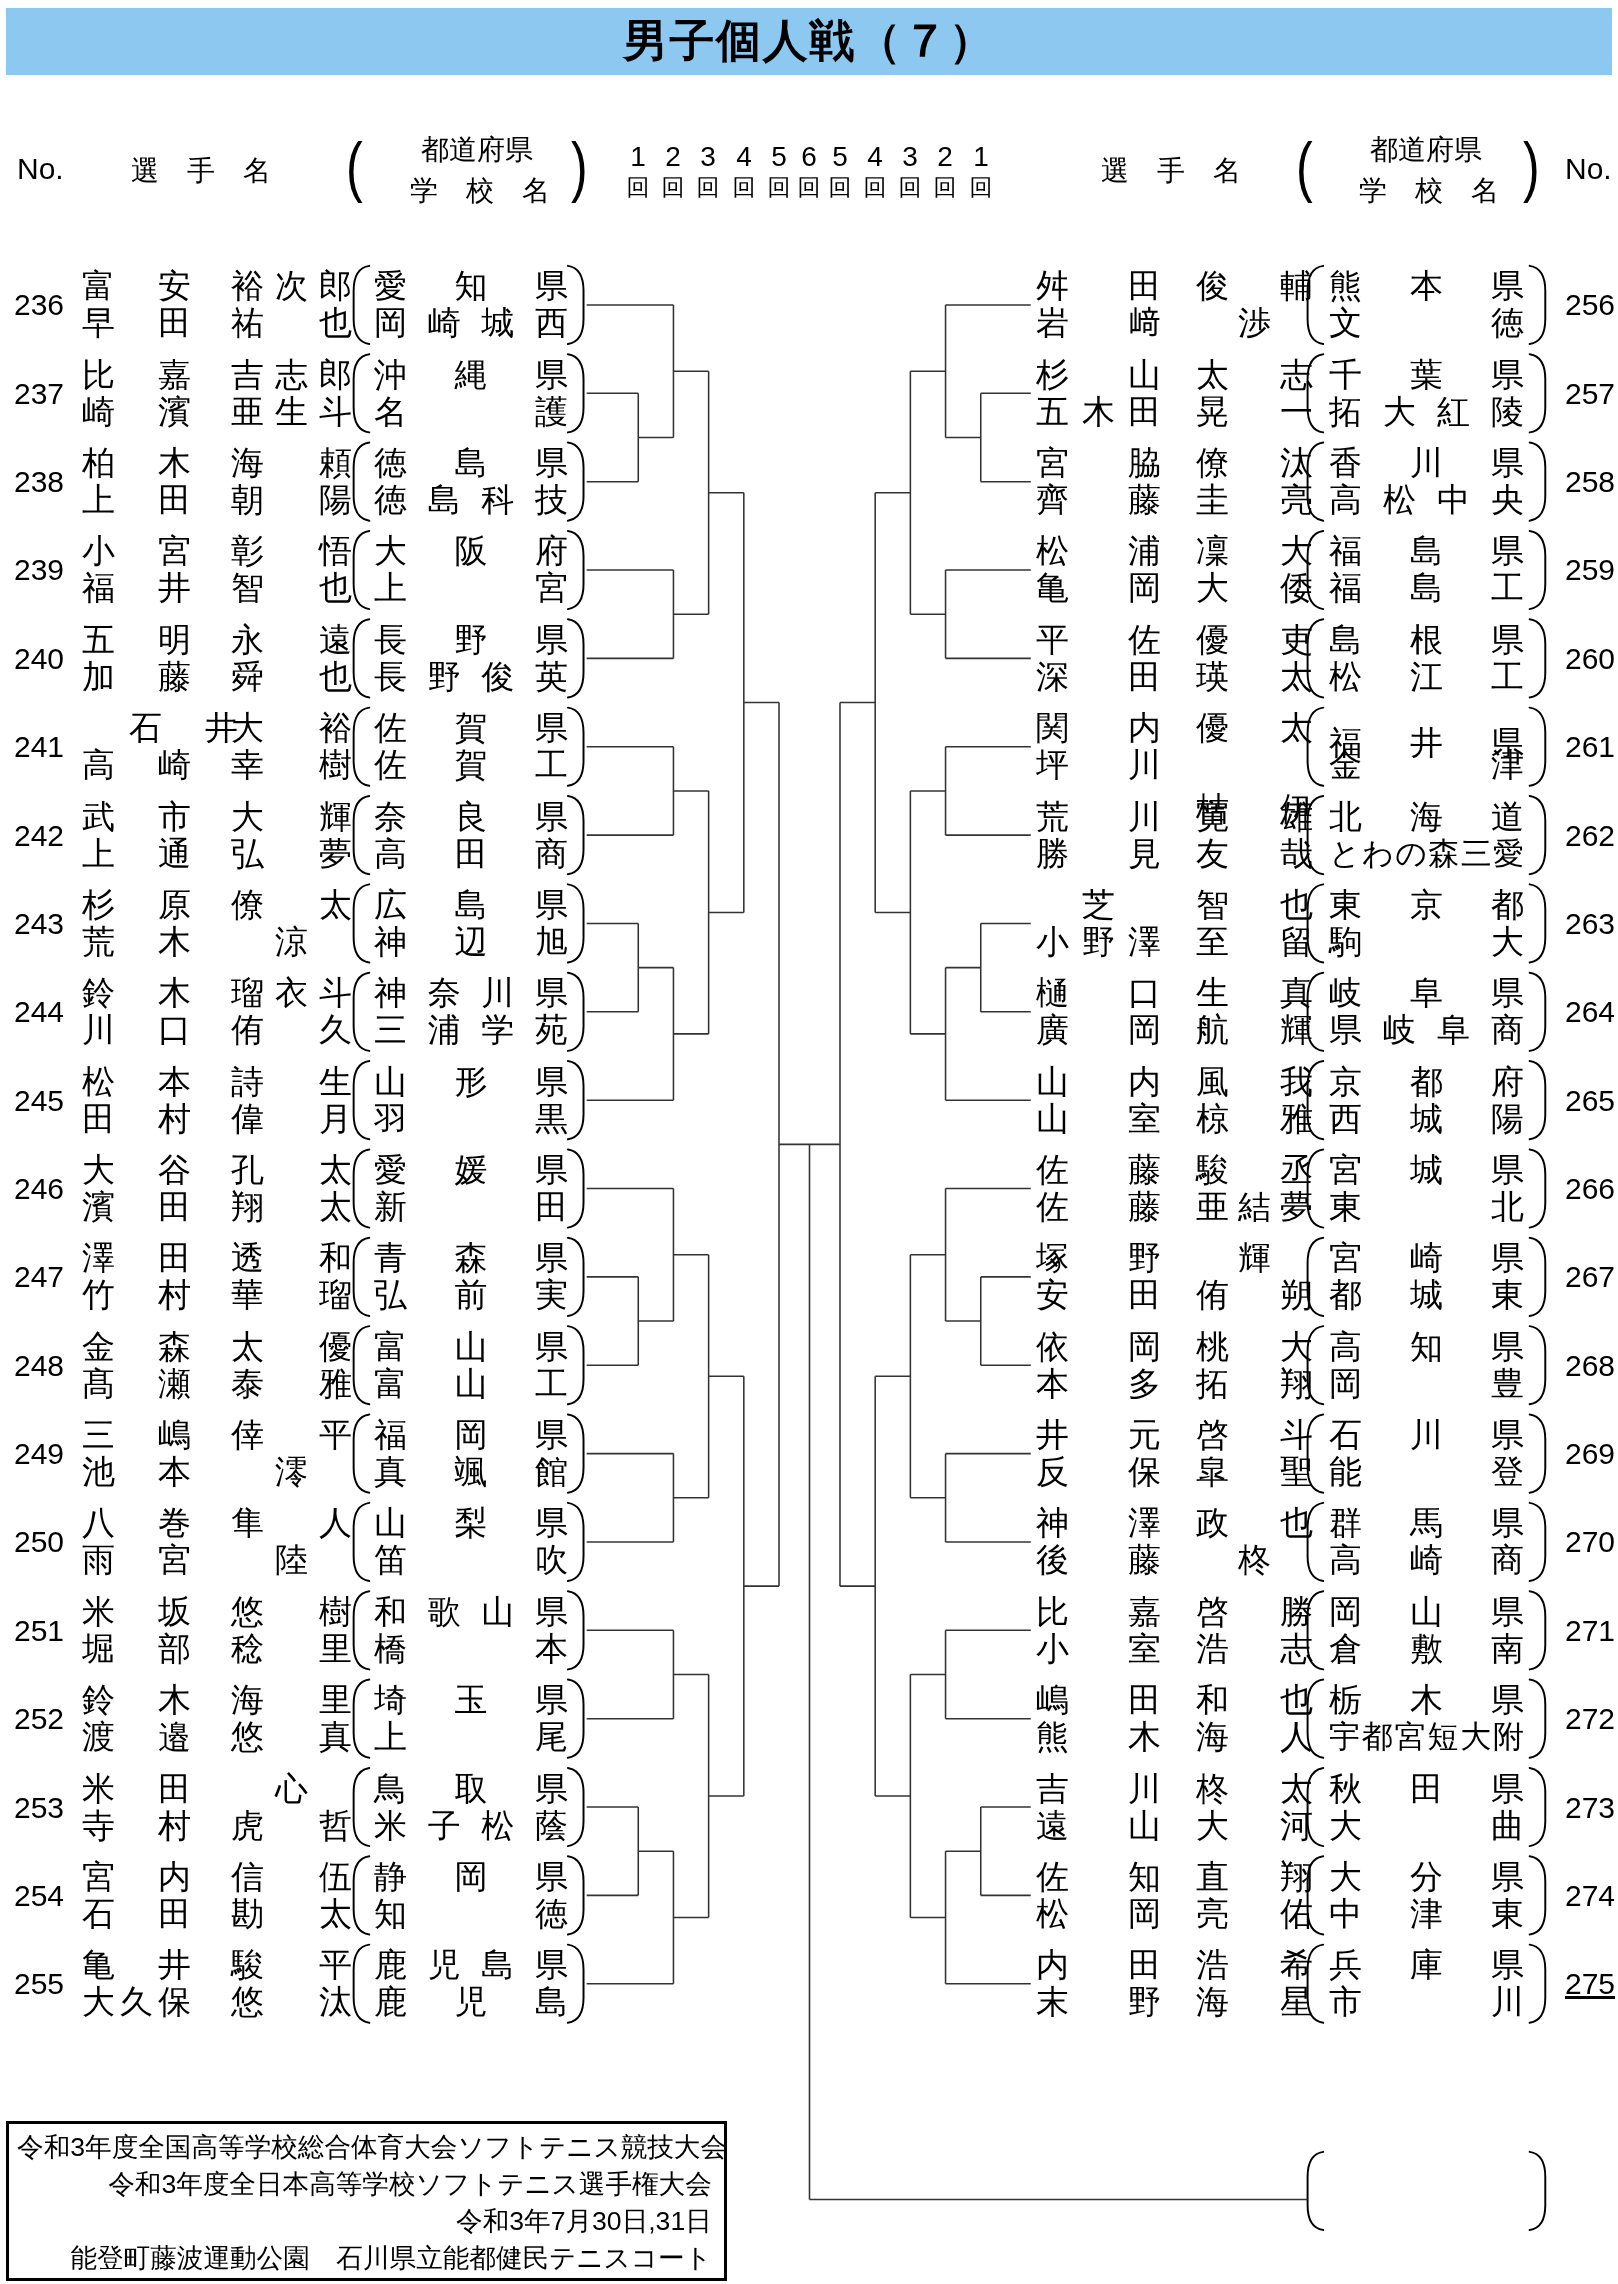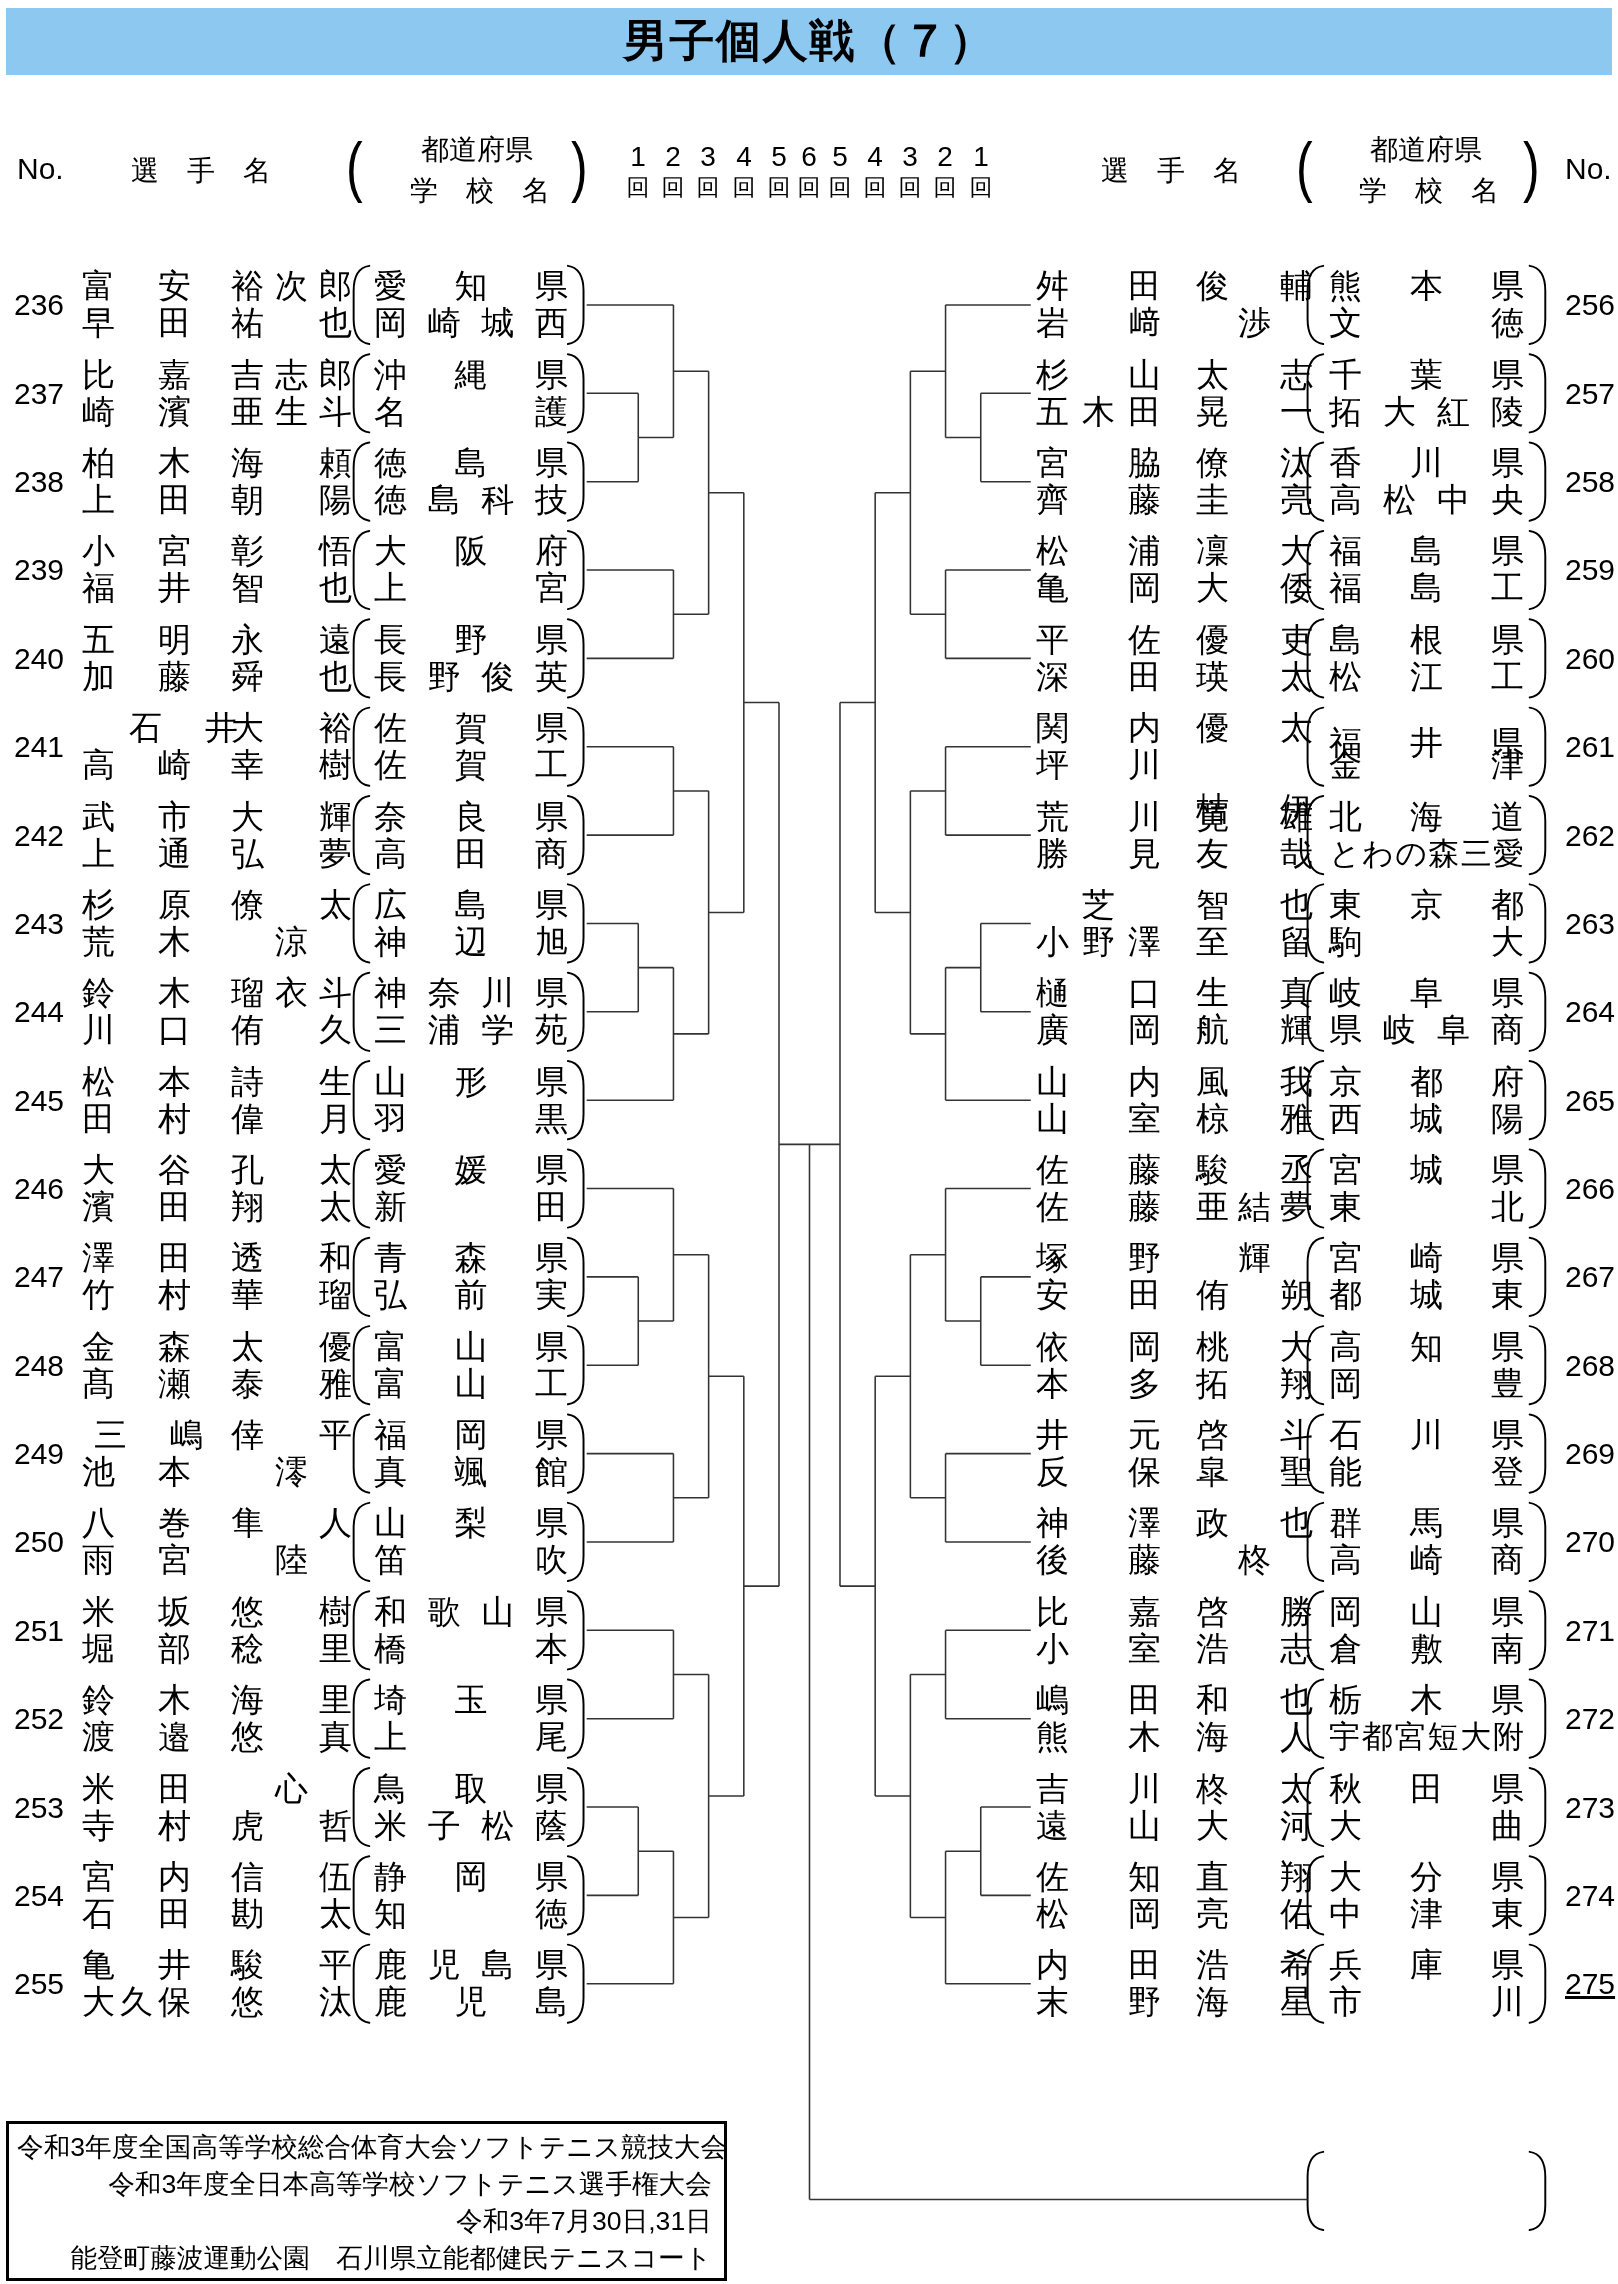--- a/index.html
+++ b/index.html
@@ -422,21 +422,21 @@
         <div class="no-cell" style="left: 14px; width: 38px; top: 19.5px; text-align: right;">248</div>
         <div class="tline" style="left: 82px; width: 109px; top: 0.8px;">金森</div>
         <div class="tline" style="left: 231px; width: 121px; top: 0.8px;">太優</div>
         <div class="tline" style="left: 82px; width: 109px; top: 38px;">髙瀬</div>
         <div class="tline" style="left: 231px; width: 121px; top: 38px;">泰雅</div>
         <div class="tline" style="left: 374px; width: 194px; top: 0.8px;">富山県</div>
         <div class="tline" style="left: 374px; width: 194px; top: 38px;">富山工</div>
       </div>
       <div class="entry" style="top: 1416px;">
         <div class="no-cell" style="left: 14px; width: 38px; top: 19.5px; text-align: right;">249</div>
-        <div class="tline" style="left: 82px; width: 109px; top: 0.8px; margin-left: 12px;">三嶋</div>
+        <div class="tline" style="left: 82px; width: 109px; top: 0.8px;">三嶋</div>
         <div class="tline" style="left: 231px; width: 121px; top: 0.8px;">倖平</div>
         <div class="tline" style="left: 82px; width: 109px; top: 38px;">池本</div>
         <div class="tline center" style="left: 231px; width: 121px; top: 38px;">澪</div>
         <div class="tline" style="left: 374px; width: 194px; top: 0.8px;">福岡県</div>
         <div class="tline" style="left: 374px; width: 194px; top: 38px;">真颯館</div>
       </div>
       <div class="entry" style="top: 1504px;">
         <div class="no-cell" style="left: 14px; width: 38px; top: 19.5px; text-align: right;">250</div>
         <div class="tline" style="left: 82px; width: 109px; top: 0.8px;">八巻</div>
         <div class="tline" style="left: 231px; width: 121px; top: 0.8px;">隼人</div>

